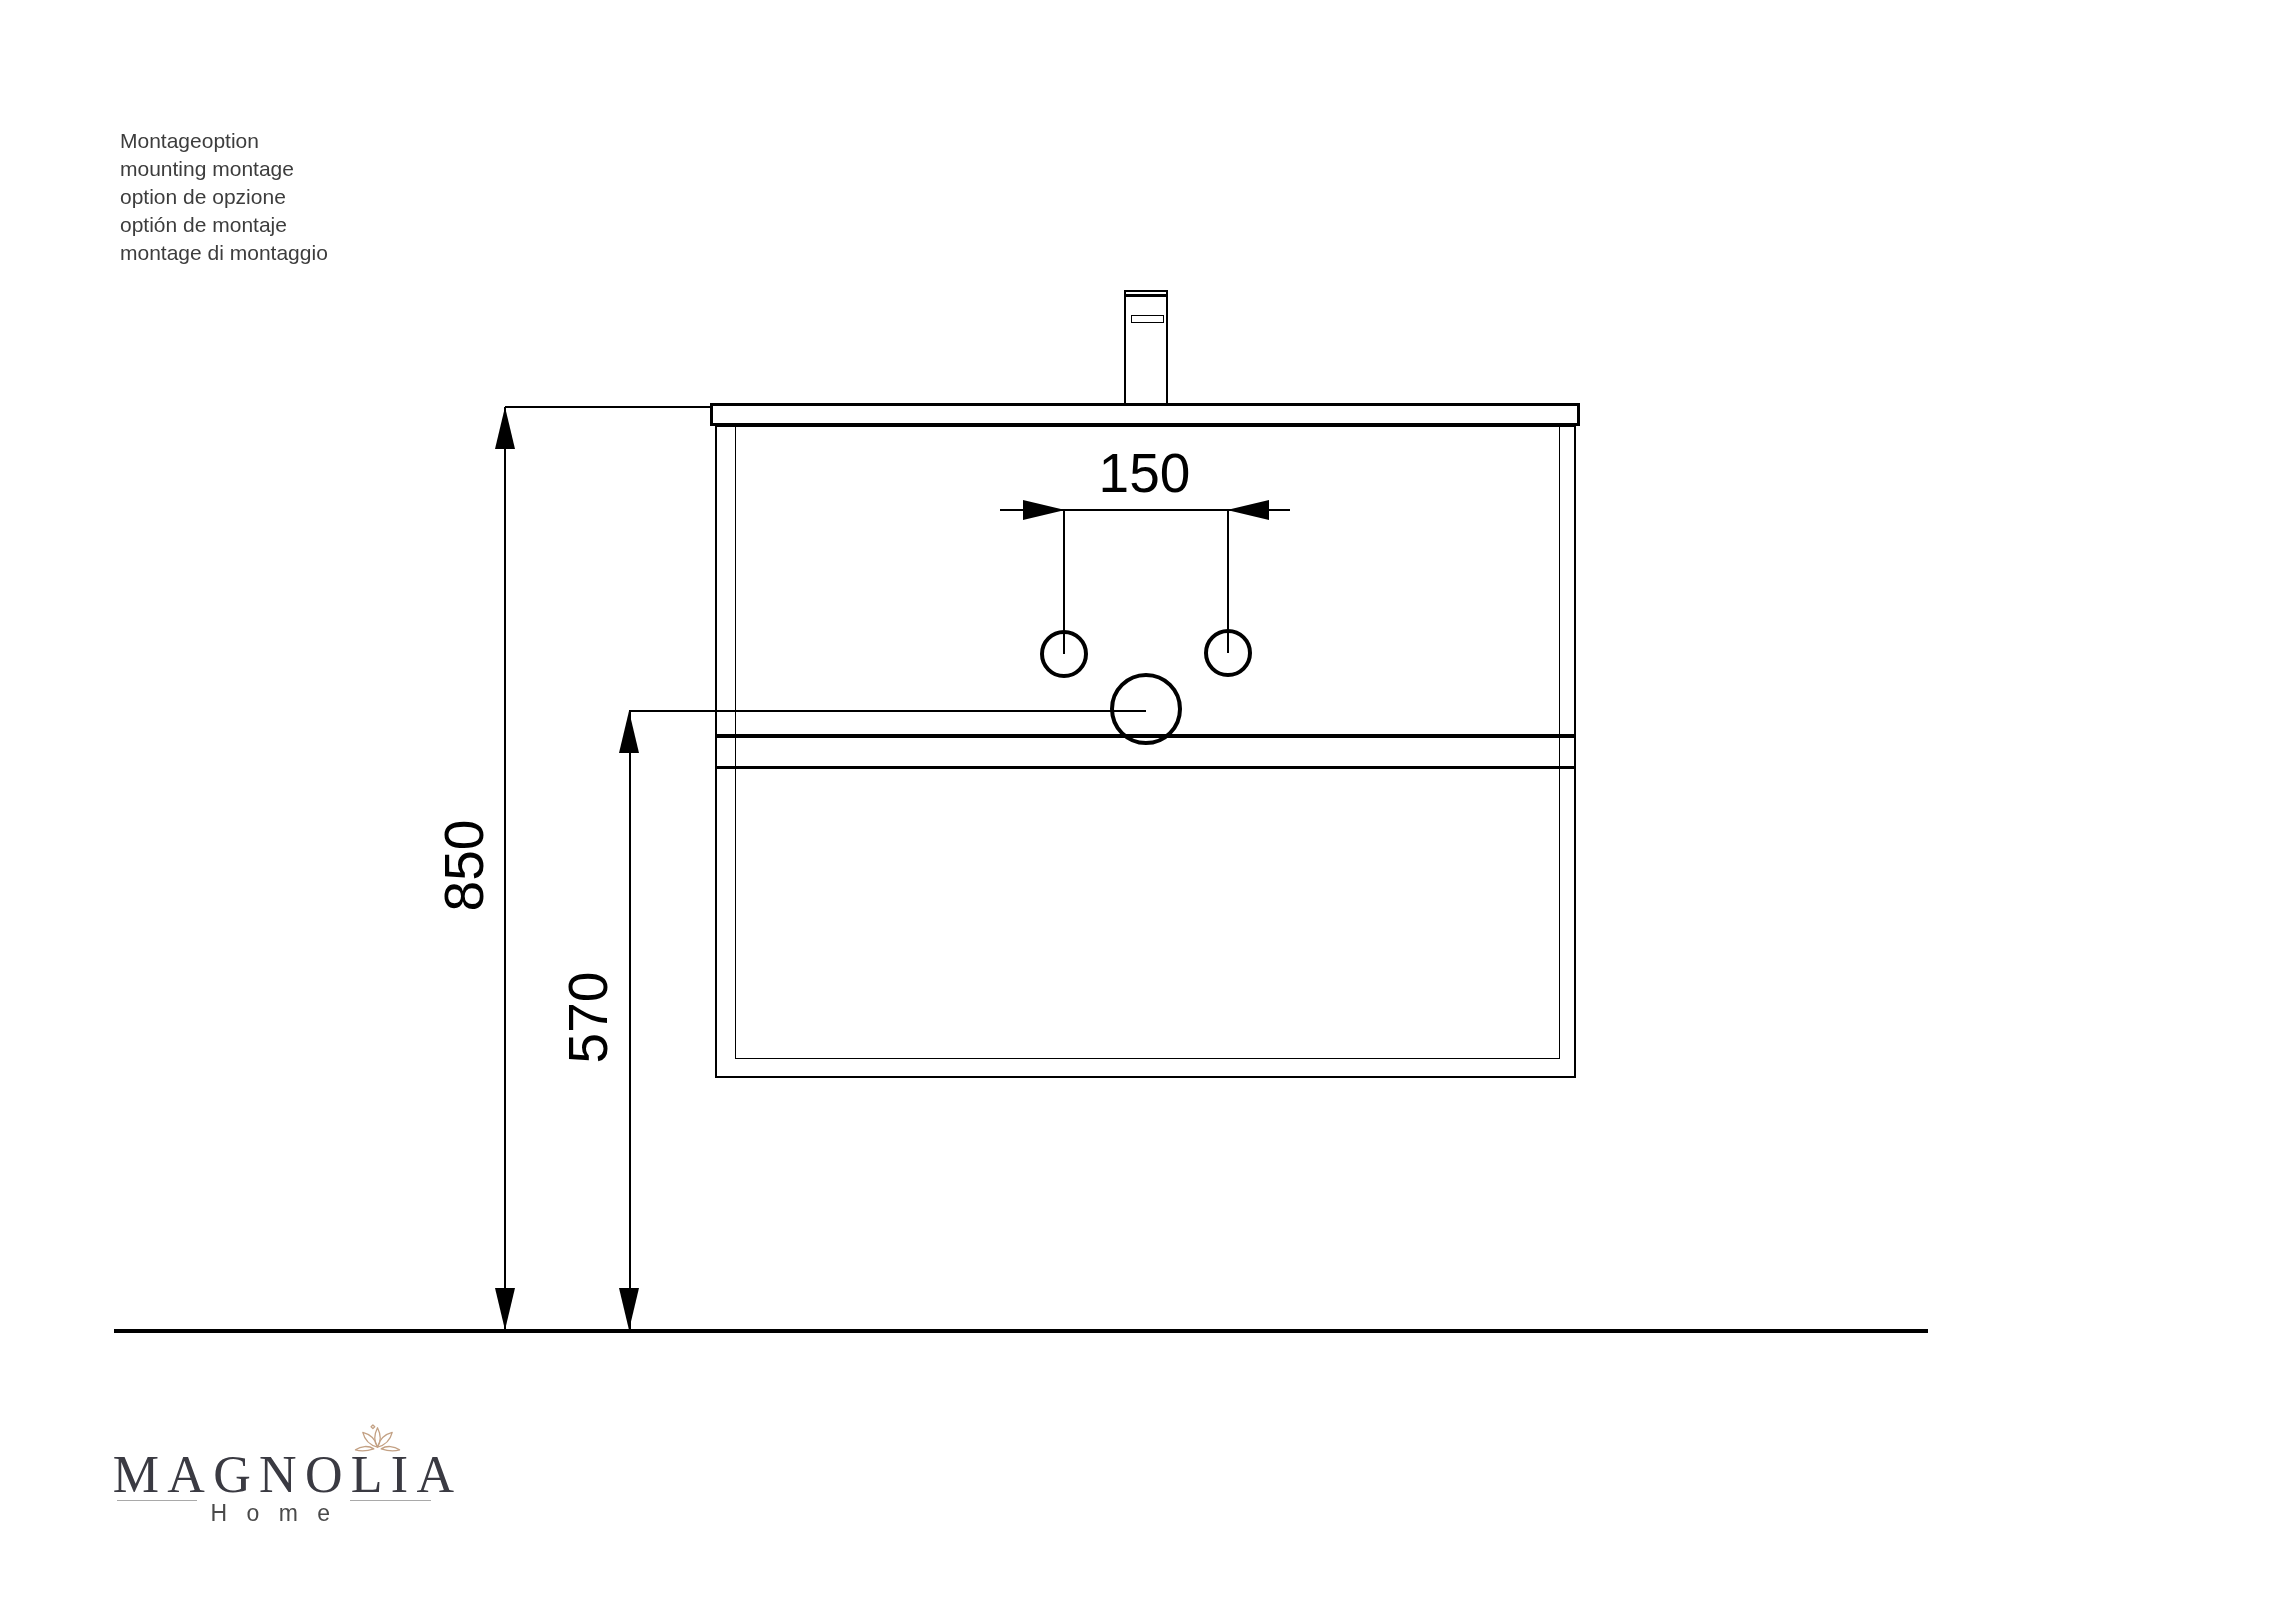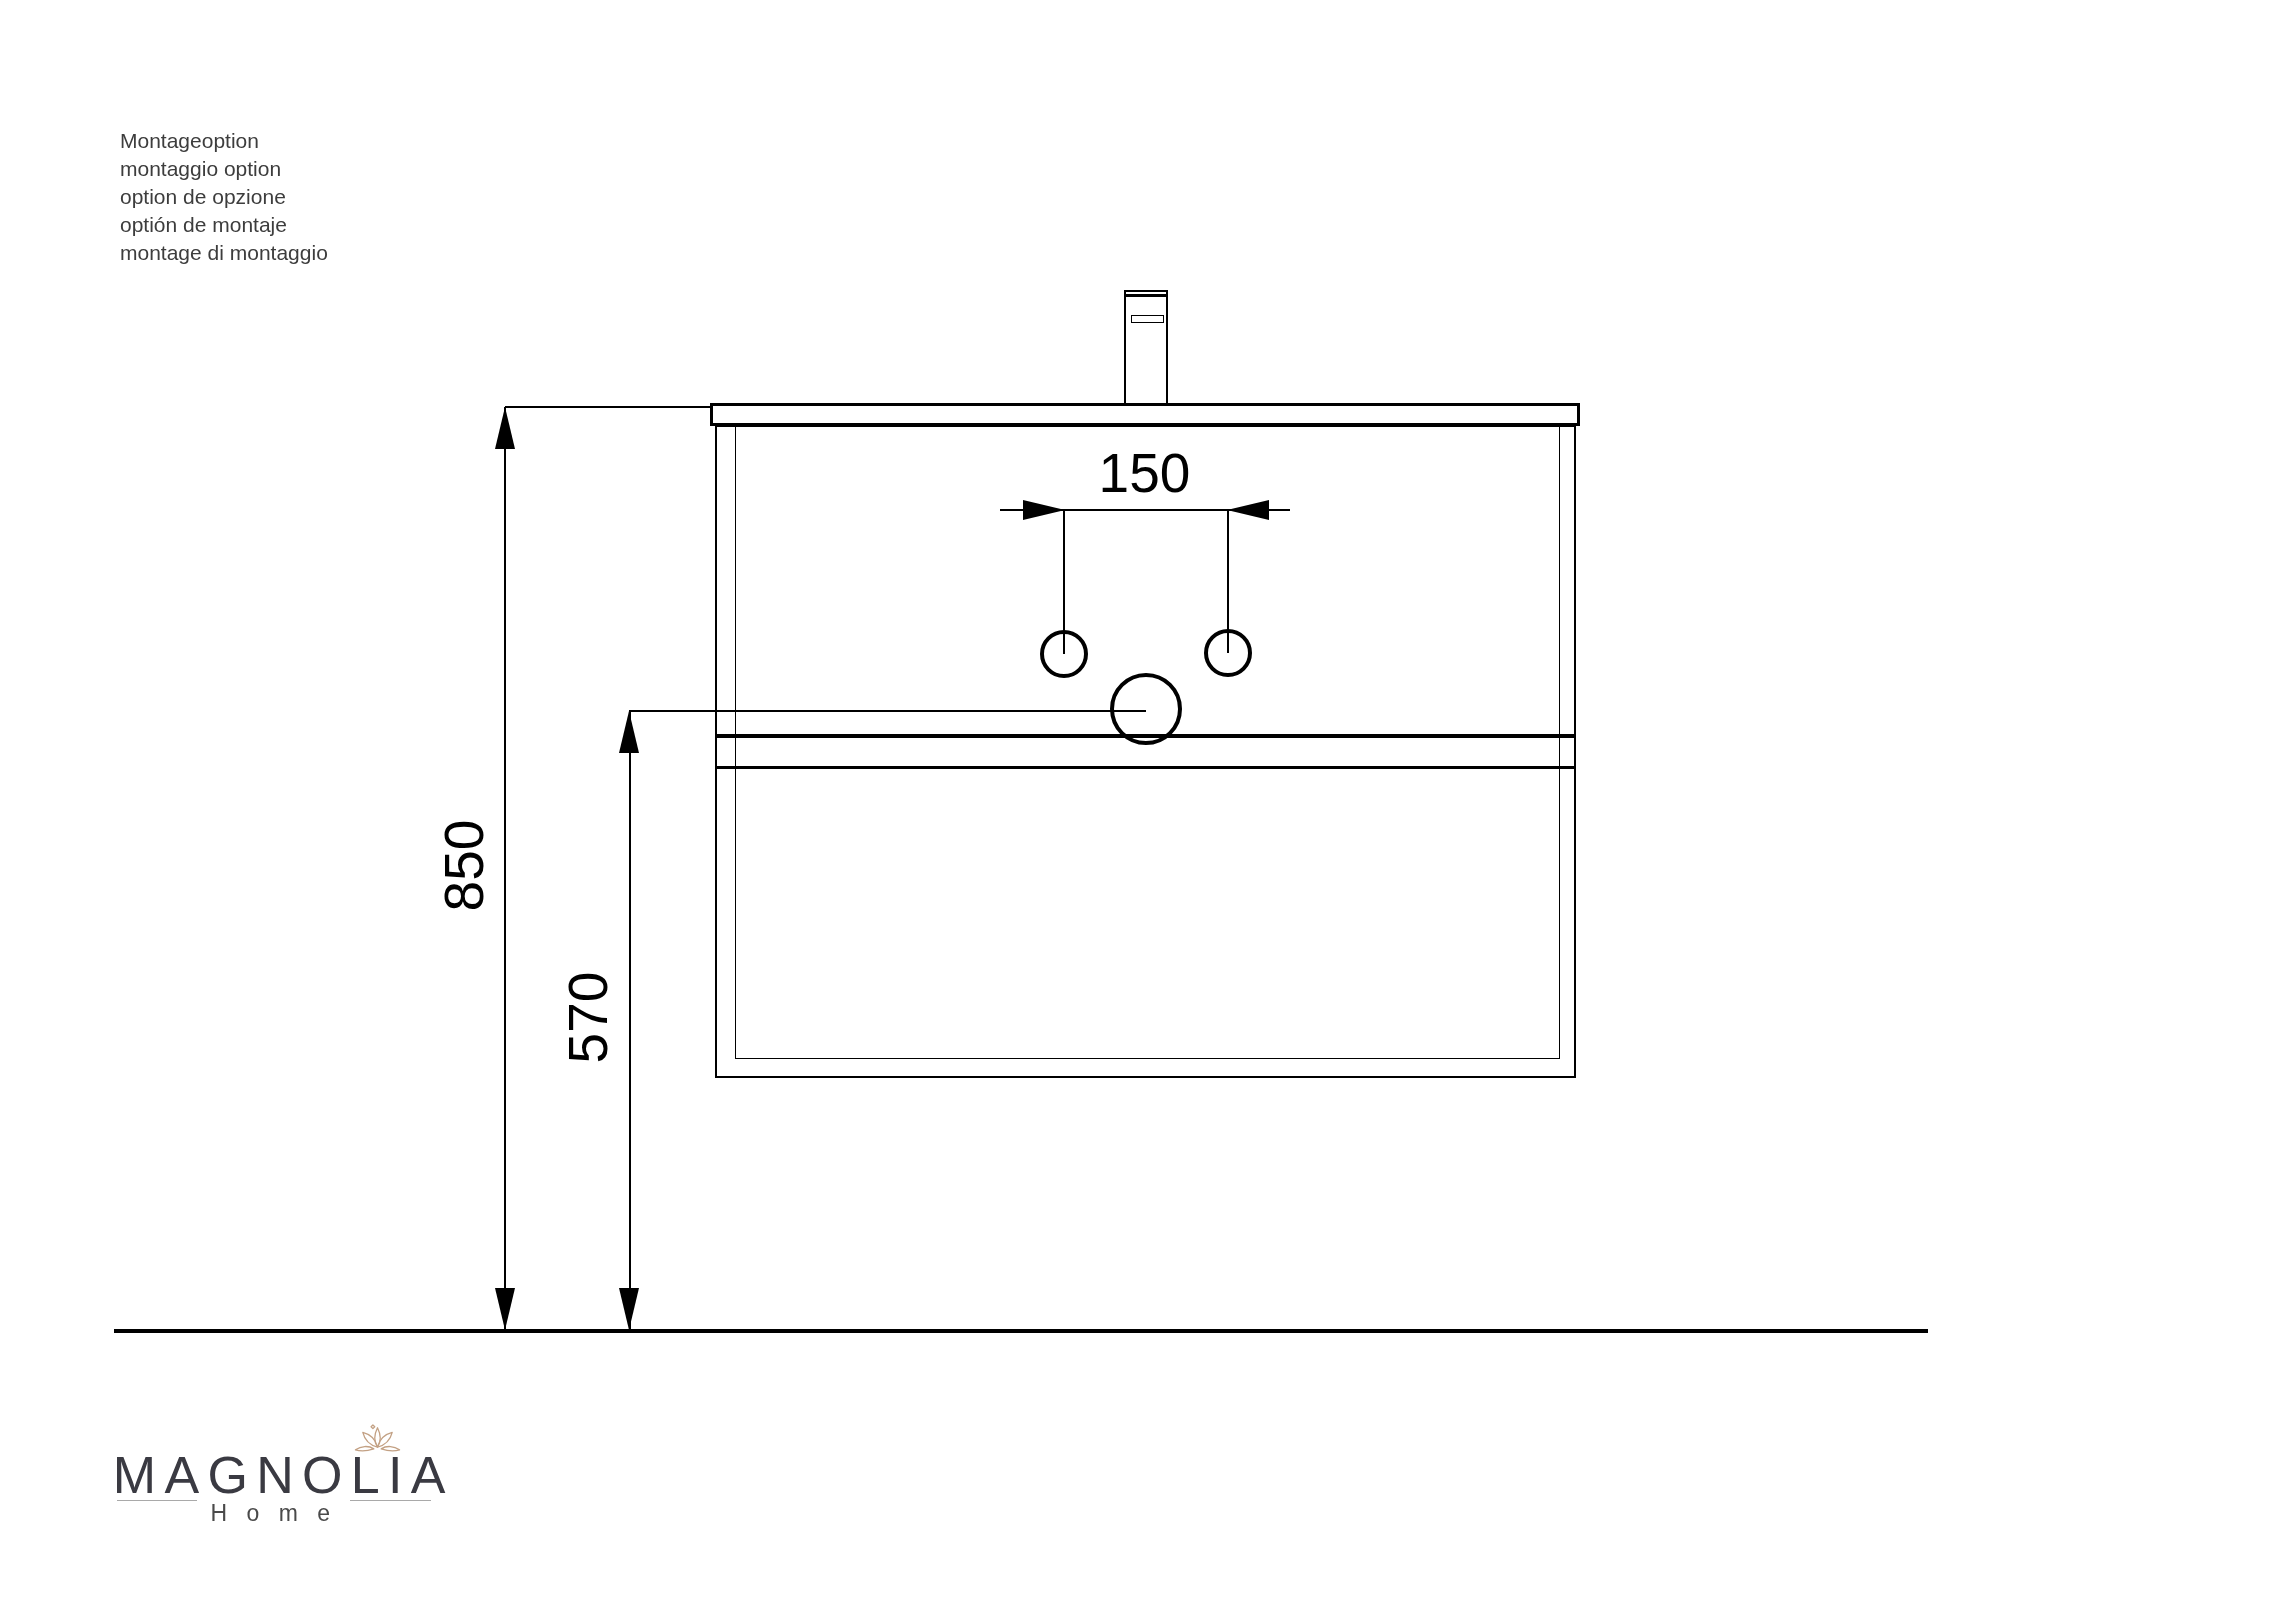--- a/index.html
+++ b/index.html
@@ -49,20 +49,21 @@
   .brand-name {
     position: absolute;
     left: 1.8px;
     top: 28px;
     font-size: 52px;
     line-height: 52px;
     letter-spacing: 8.3px;
     font-weight: 300;
     color: var(--color-logo_text);
     white-space: nowrap;
+    font-family: Liberation Serif, serif;
   }
   .flower { position: absolute; left: 238px; top: 1.8px; width: 57px; height: 37px; }
   .home-row {
     position: absolute;
     left: 5.5px;
     top: 79px;
     width: 314px;
     display: flex;
   }
   .home-rule { flex: 1; height: 0.9px; background: var(--color-logo_rule); }
@@ -74,21 +75,21 @@
     white-space: nowrap;
   }
 </style>
 </head>
 <body>
 
 <div id="canvas">
 
   <div class="notes">
     <div>Montageoption</div>
-    <div>montaggio option</div>
+    <div>mounting montage</div>
     <div>option de opzione</div>
     <div>optión de montaje</div>
     <div>montage di montaggio</div>
   </div>
 
   <div>
 
     <div class="box" style="left:1124px; top:290px; width:44px; height:116px;"></div>
     <div class="hline" style="left:1124px; top:294px; width:44px; height:2.8px;"></div>
     <div class="box" style="left:1131px; top:315px; width:33px; height:8.3px; border-width:1.8px;"></div>

